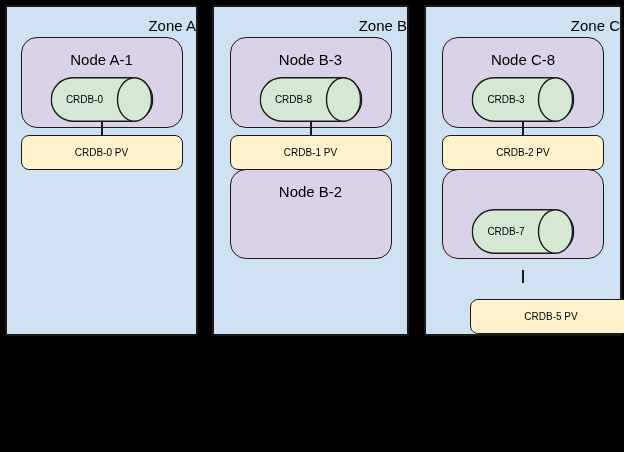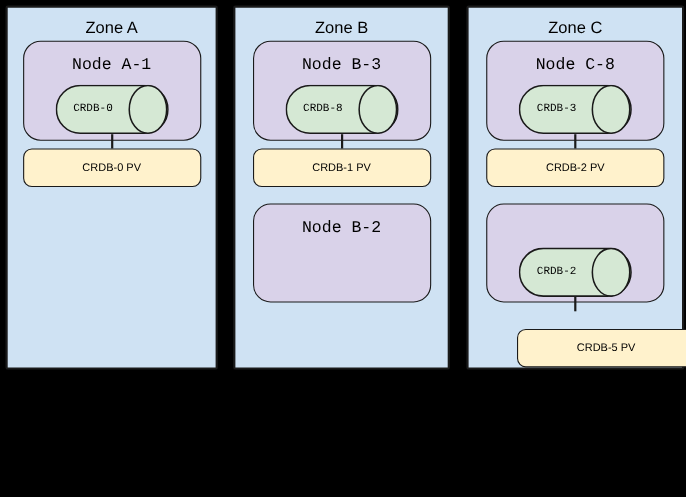--- a/index.html
+++ b/index.html
@@ -26,37 +26,36 @@
     border: 2px solid var(--line, #1a1a1a);
     border-radius: 2px;
     box-sizing: border-box;
   }
   .zone-a { left: 5px;   width: 193px; }
   .zone-b { left: 212px; width: 197px; }
   .zone-c { left: 424px; width: 198px; }
   .zone-title {
     position: absolute;
     top: 10px; left: 0; right: 0;
-    text-align: center;
+    text-align: right;
     font-size: 15px;
     line-height: 17px;
   }
   .node {
     position: absolute;
     left: 50%;
     transform: translateX(-50%);
     width: 162px;
     background: var(--node-fill, #d9d2e9);
     border: 1px solid var(--line, #1a1a1a);
     border-radius: 16px;
     box-sizing: border-box;
-    font-family: Liberation Mono, monospace;
   }
   .node1 { top: 30px;  height: 91px; }
-  .node2 { top: 178px; height: 90px; }
+  .node2 { top: 162px; height: 90px; }
   .node-label {
     position: absolute;
     top: 13px; left: 0; right: 0;
     text-align: center;
     font-size: 15px;
     line-height: 17px;
   }
   .cyl {
     position: absolute;
     top: 39px;
@@ -162,21 +161,21 @@
     <div class="connector conn1"></div>
     <div class="pv pv1">
       <span>CRDB-2 PV</span>
     </div>
     <div class="node node2">
       <div class="cyl">
         <svg width="103" height="45" viewBox="0 0 103 45">
           <rect class="cyl-body" x="0.8" y="0.8" width="101.4" height="43.4" rx="21.7"></rect>
           <ellipse class="cyl-body" cx="84" cy="22.5" rx="17" ry="21.7"></ellipse>
         </svg>
-        <div class="cyl-label">CRDB-2</div>
+        <div class="cyl-label">CRDB-7</div>
       </div>
     </div>
     <div class="connector conn2"></div>
     <div class="pv pv2">
       <span>CRDB-5 PV</span>
     </div>
   </div>
 
 </div>
 

